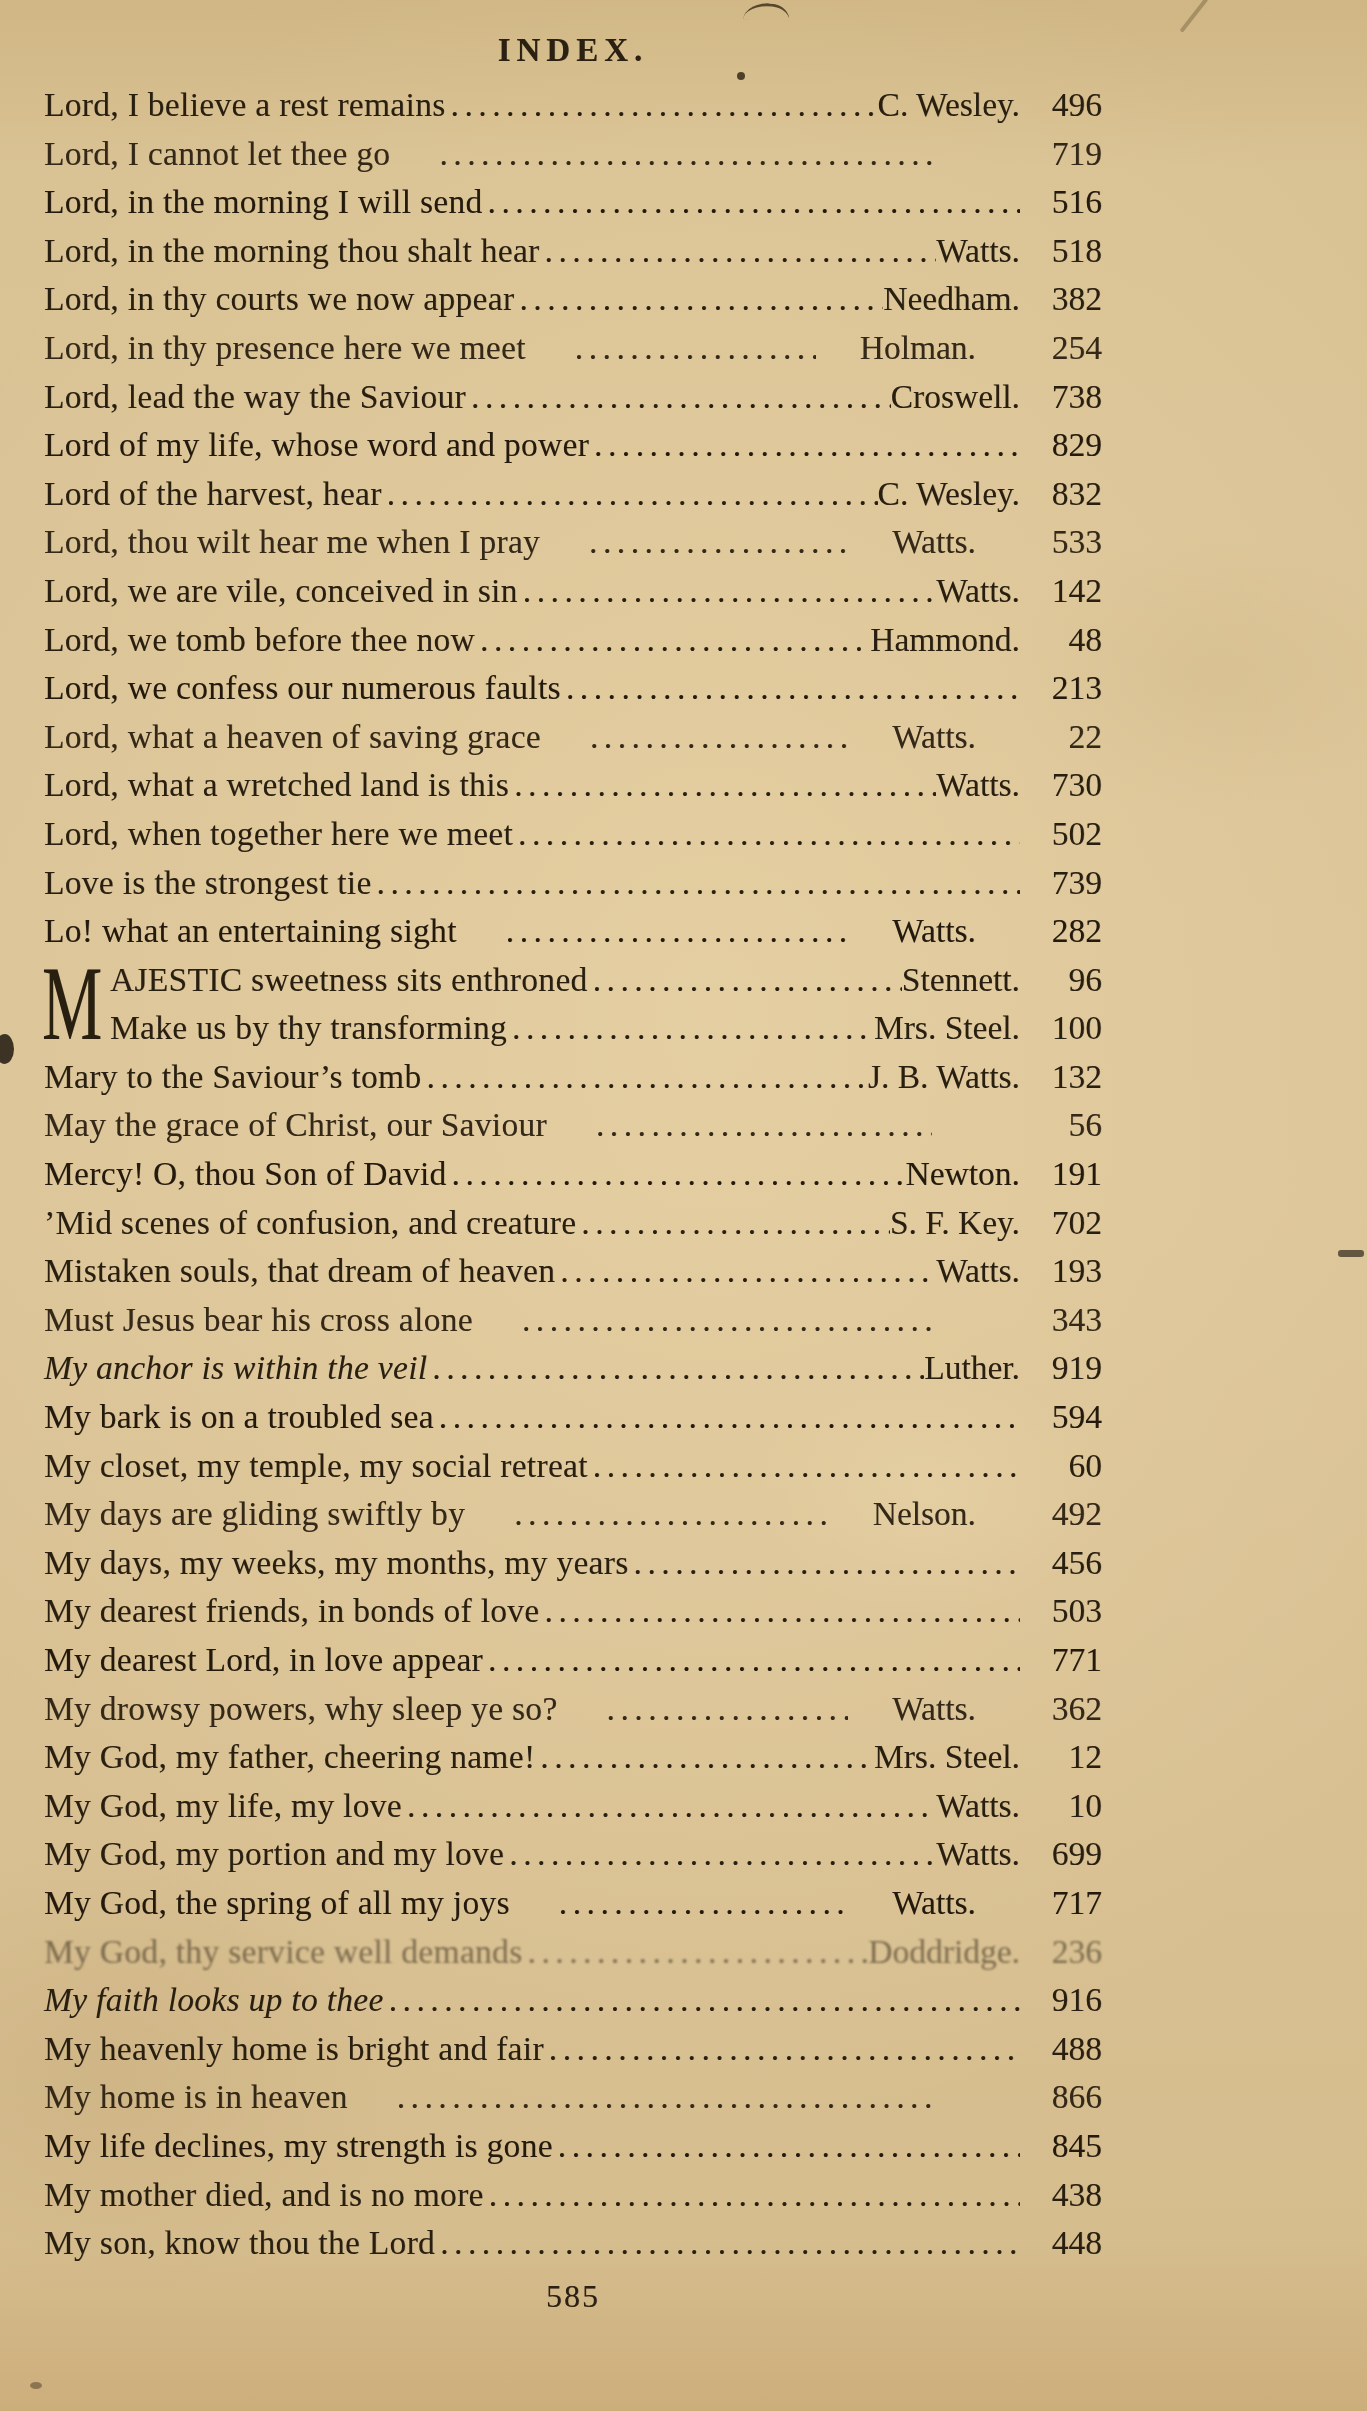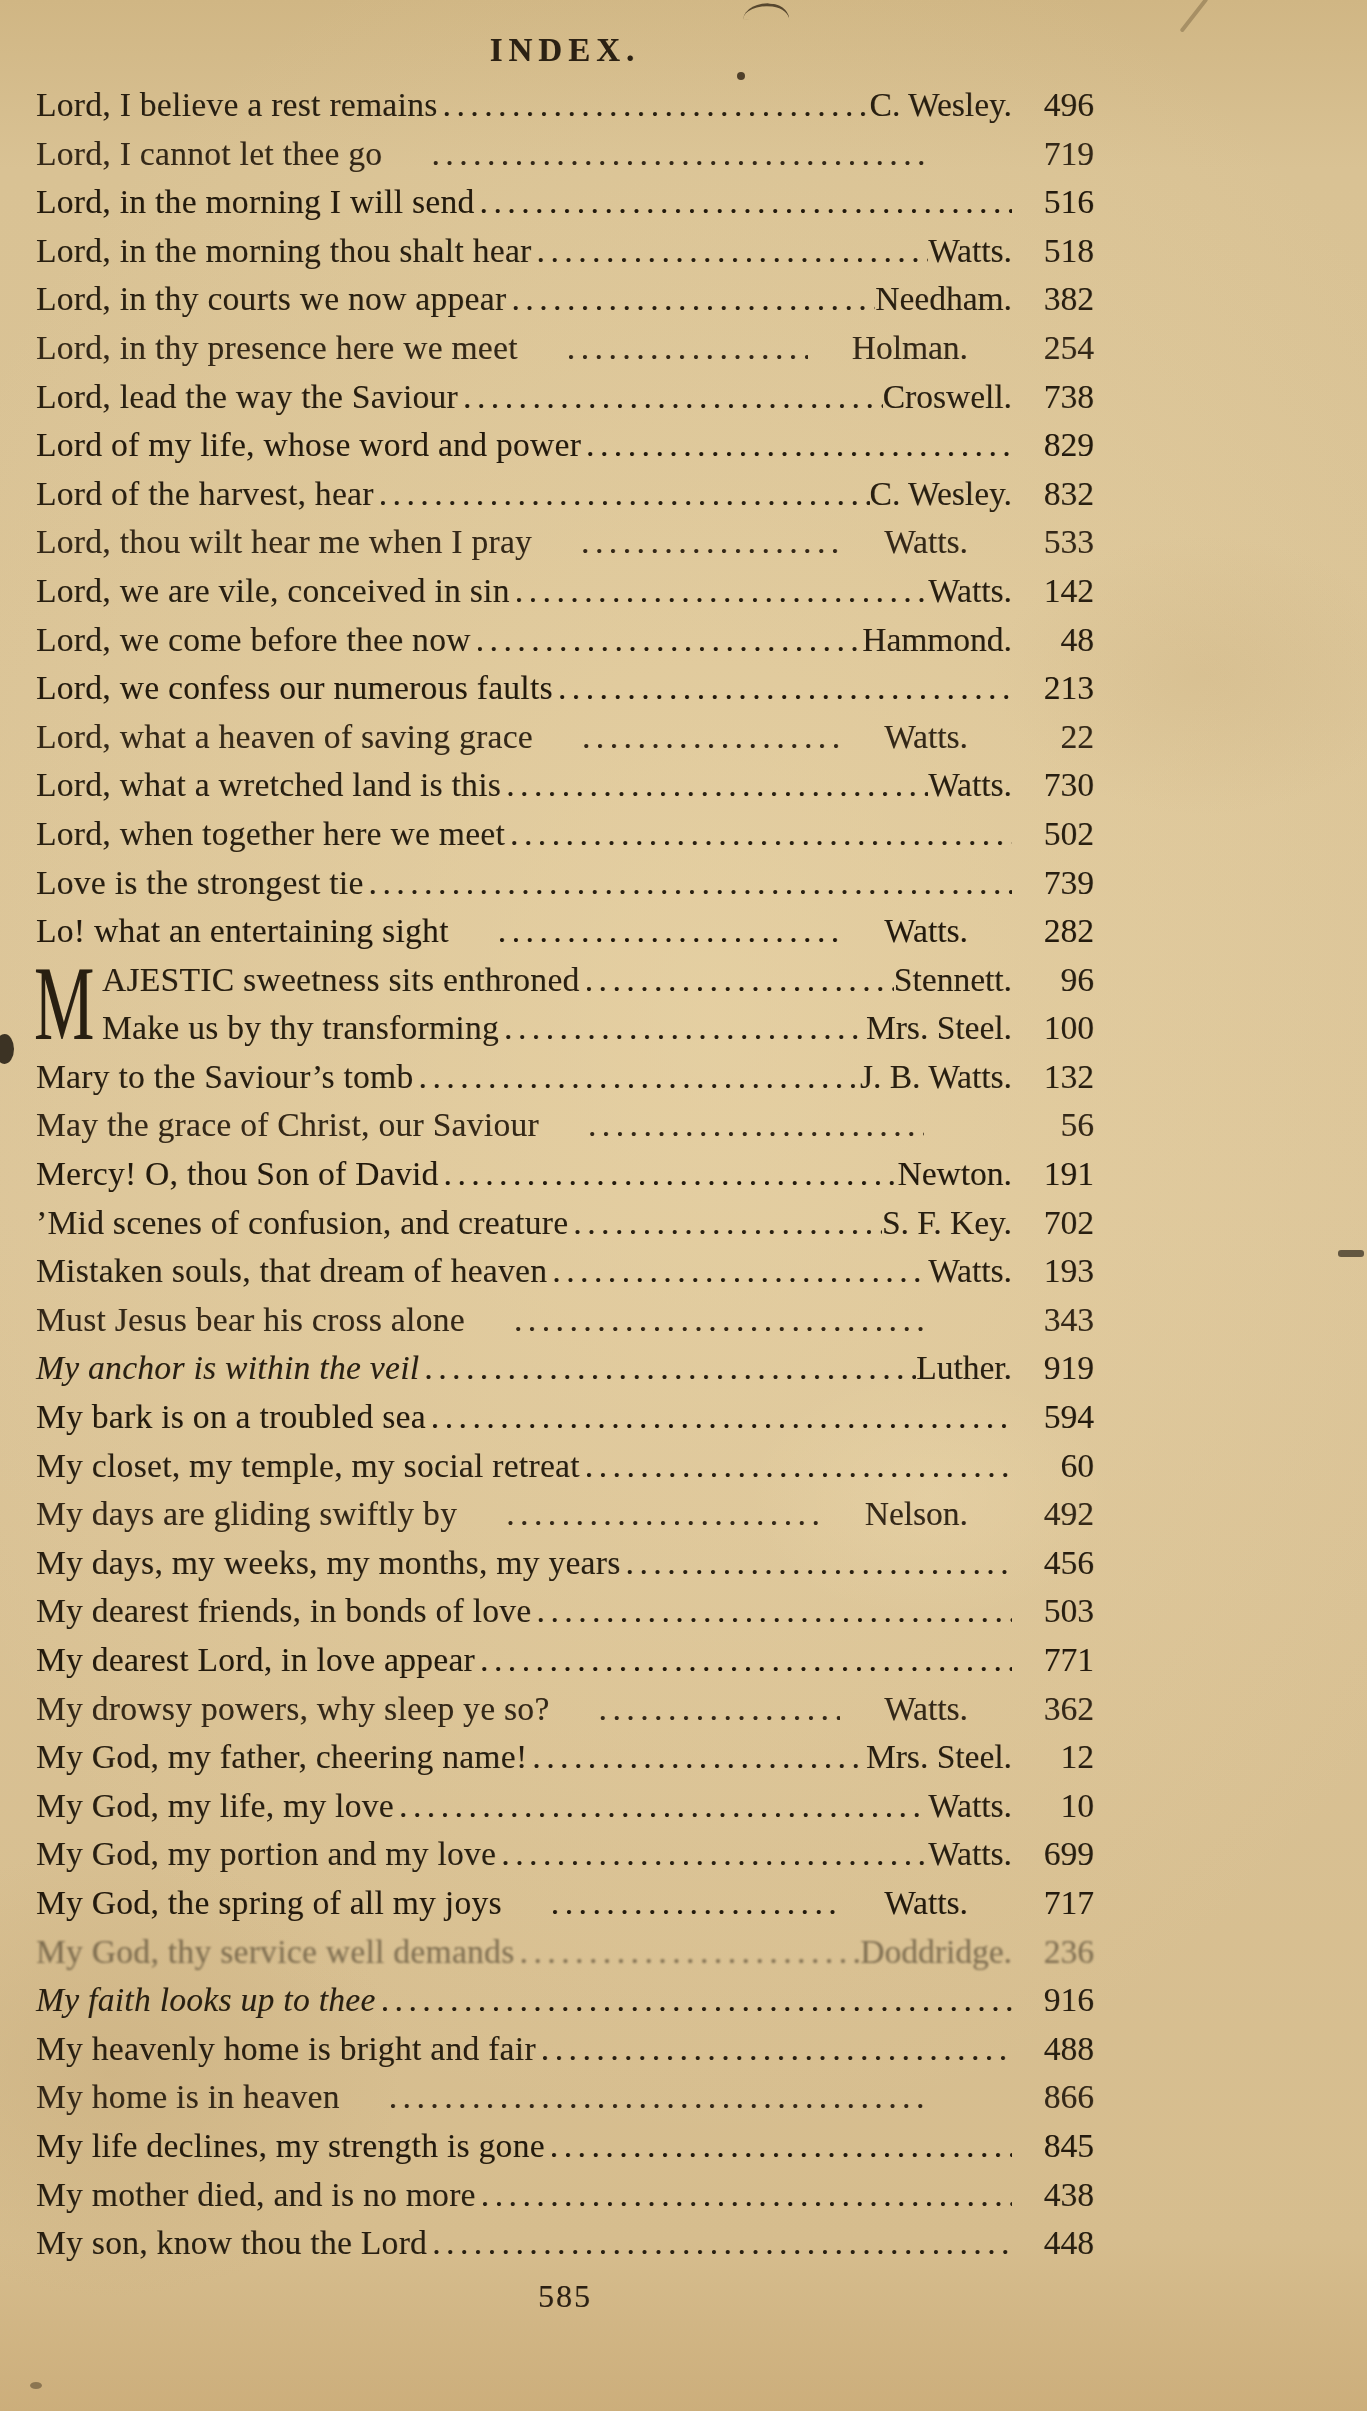--- a/index.html
+++ b/index.html
@@ -12,21 +12,21 @@
     position: relative; width: 1367px; height: 2411px;
     background:
       radial-gradient(90% 65% at 52% 42%, rgba(238,218,172,.50), rgba(238,218,172,0) 72%),
       radial-gradient(300px 200px at 88% 28%, rgba(186,156,106,.22), transparent 70%),
       radial-gradient(420px 320px at 8% 86%, rgba(186,156,106,.26), transparent 70%),
       radial-gradient(260px 180px at 68% 62%, rgba(255,240,200,.18), transparent 70%),
       linear-gradient(180deg, #d0b684 0%, #d9c294 7%, #dbc498 50%, #d6bd8e 93%, #ccae7b 100%);
     background-color: #d8c093;
     color: #281f11;
   }
-  .content { position: absolute; left: 36px; top: 0; width: 1058px; }
+  .content { position: absolute; left: 44px; top: 0; width: 1058px; }
   .title {
     margin: 0; padding-top: 32px; text-align: center;
     font-size: 33px; font-weight: 700; letter-spacing: 6px; color: #2b2113;
     text-shadow: 0.4px 0.4px 0 rgba(38,28,14,.35);
   }
   .entries { margin-top: 12px; }
   .row {
     display: flex; align-items: baseline; position: relative;
     line-height: 48.6px; font-size: 33.5px; white-space: nowrap;
     text-shadow: 0.4px 0.4px 0 rgba(38,28,14,.3);
@@ -160,21 +160,21 @@
   </div>
         <div class="row">
 
     <span class="text">Lord, we are vile, conceived in sin</span>
     <span class="dots"></span>
     <span class="author">Watts.</span>
     <span class="num">142</span>
   </div>
         <div class="row">
 
-    <span class="text">Lord, we come before thee now</span>
+    <span class="text">Lord, we tomb before thee now</span>
     <span class="dots"></span>
     <span class="author">Hammond.</span>
     <span class="num">48</span>
   </div>
         <div class="row">
 
     <span class="text">Lord, we confess our numerous faults</span>
     <span class="dots"></span>
     <span class="author"></span>
     <span class="num">213</span>

